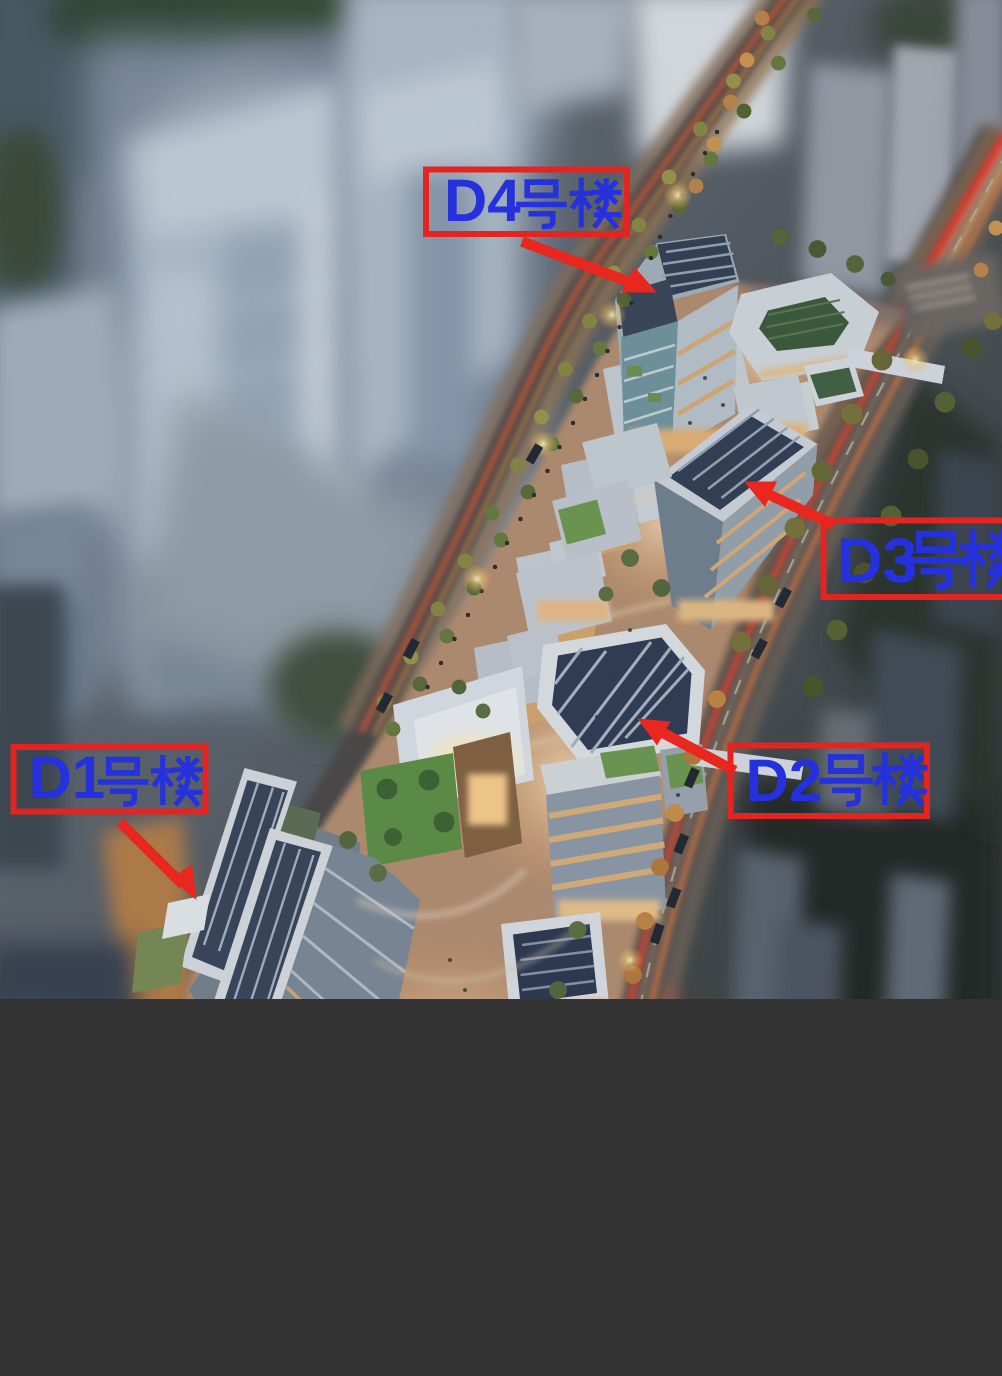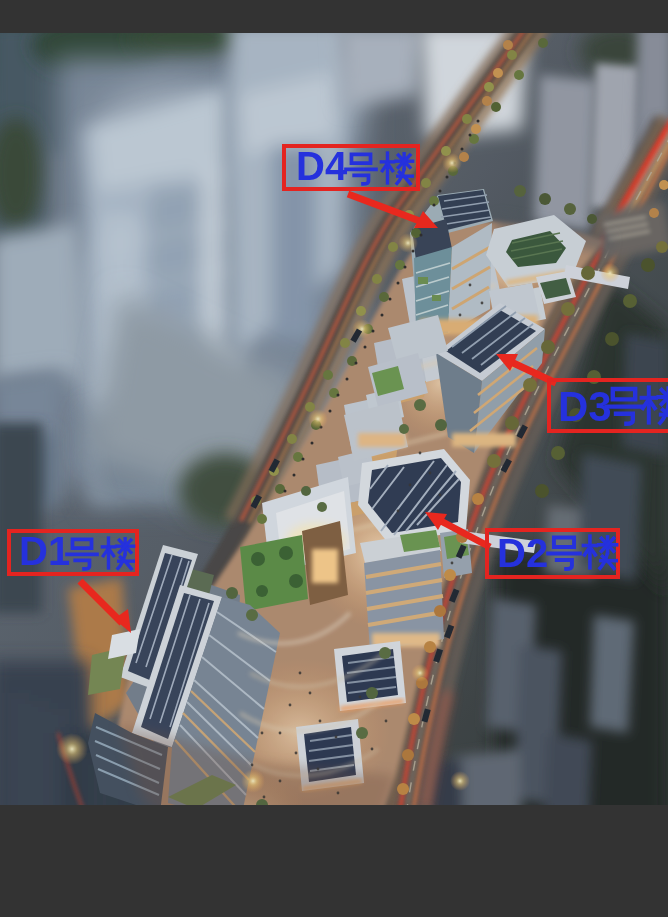--- a/index.html
+++ b/index.html
@@ -1,16 +1,16 @@
 <!DOCTYPE html>
 <html><head>
 <meta charset="utf-8">
 <style>
 html,body{margin:0;padding:0;background:#333;}
-#stage{width:668px;height:772px;overflow:hidden;position:relative;font-family:"Liberation Sans",sans-serif;margin-top:33px;}
+#stage{width:668px;height:666px;overflow:hidden;position:relative;font-family:"Liberation Sans",sans-serif;}
 </style>
 </head>
 <body>
 <div id="stage">
 <svg width="668" height="917" viewBox="0 0 668 917">
 <defs>
 <filter id="b2" x="-50%" y="-50%" width="200%" height="200%">
           <feGaussianBlur stdDeviation="2"></feGaussianBlur>
         </filter>
 <filter id="b4" x="-50%" y="-50%" width="200%" height="200%">

